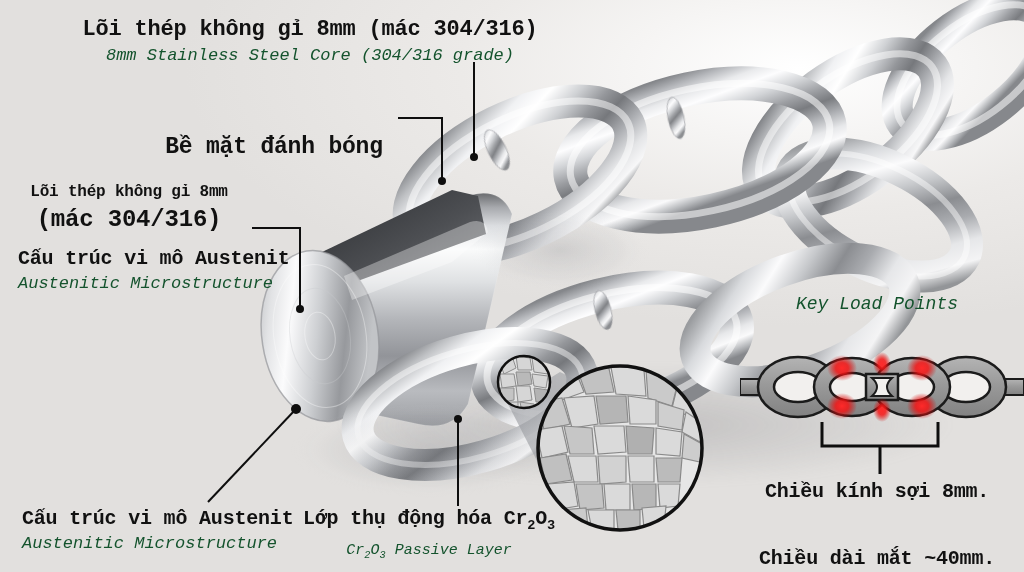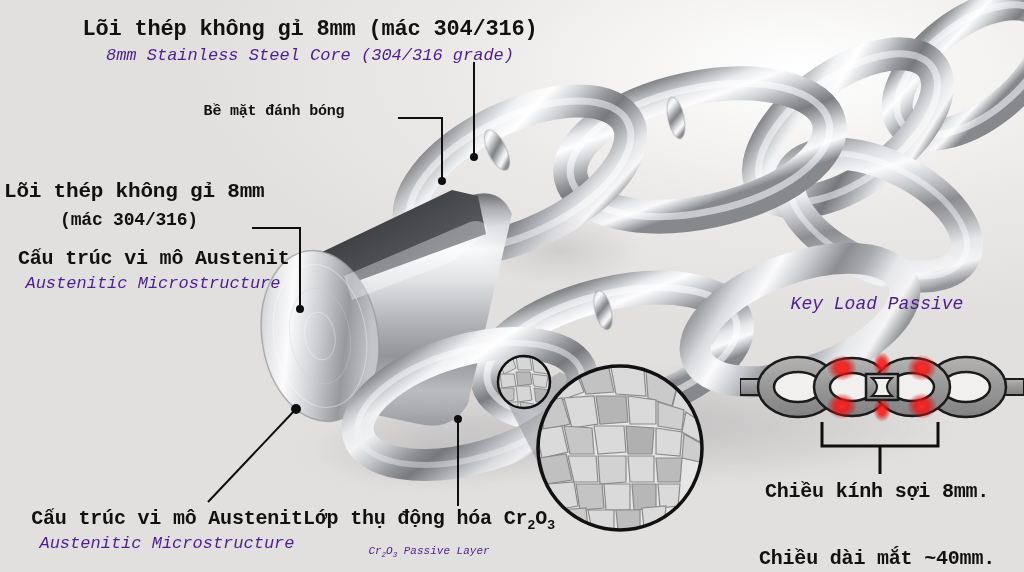--- a/index.html
+++ b/index.html
@@ -36,24 +36,24 @@
   
   .label{ position:absolute; color:#111; }
   .vi{
     font-weight:bold;
     letter-spacing:-.2px;
     white-space:nowrap;
   }
   .en{
     font-style:italic;
     white-space:nowrap;
-    color:#4c1d95;
+    color:#14532d;
   }
   .t-center{text-align:center;}
-  .t-left{text-align:center;}
+  .t-left{text-align:left;}
 
   
   .leaders{position:absolute; inset:0; pointer-events:none;}
 
   
   .schematic{position:absolute;}
 </style>
 </head>
 <body>
 
@@ -354,45 +354,45 @@
       <path d="M 70 28 L 70 56" fill="none" stroke="#0e0e0e" stroke-width="3"></path>
     </svg>
   </div>
 
   <div class="label t-center" style="left:60px; top:16px; width:500px;">
     <div class="vi" style="font-size:22px; line-height:28px;">Lõi thép không gỉ 8mm (mác 304/316)</div>
     <div class="en" style="font-size:17px; line-height:24px;">8mm Stainless Steel Core (304/316 grade)</div>
   </div>
 
   <div class="label t-center" style="left:150px; top:98px; width:248px;">
-    <div class="vi" style="font-size:15px; line-height:27px;">Bề mặt đánh bóng</div>
+    <div class="vi" style="font-size:23px; line-height:27px;margin-top:36px;">Bề mặt đánh bóng</div>
   </div>
 
   <div class="label t-center" style="left:4px; top:178px; width:250px;">
-    <div class="vi" style="font-size:21px; line-height:28px;">Lõi thép không gỉ 8mm</div>
-    <div class="vi" style="font-size:18px; line-height:28px;">(mác 304/316)</div>
+    <div class="vi" style="font-size:16px; line-height:28px;">Lõi thép không gỉ 8mm</div>
+    <div class="vi" style="font-size:24px; line-height:28px;">(mác 304/316)</div>
   </div>
 
   <div class="label t-left" style="left:18px; top:245px; width:270px;">
     <div class="vi" style="font-size:20px; line-height:27px;">Cấu trúc vi mô Austenit</div>
     <div class="en" style="font-size:17px; line-height:24px;">Austenitic Microstructure</div>
   </div>
 
   <div class="label t-left" style="left:22px; top:505px; width:290px;">
     <div class="vi" style="font-size:20px; line-height:27px;">Cấu trúc vi mô Austenit</div>
     <div class="en" style="font-size:17px; line-height:24px;">Austenitic Microstructure</div>
   </div>
 
   <div class="label t-center" style="left:294px; top:505px; width:270px;">
     <div class="vi" style="font-size:20px; line-height:27px;"><span>Lớp thụ động hóa Cr</span><sub style="font-size:.68em;">2</sub><span>O</span><sub style="font-size:.68em;">3</sub></div>
-    <div class="en" style="font-size:11px; line-height:24px;"><span>Cr</span><sub style="font-size:.68em;">2</sub><span>O</span><sub style="font-size:.68em;">3</sub><span> Passive Layer</span></div>
+    <div class="en" style="font-size:15px; line-height:24px;"><span>Cr</span><sub style="font-size:.68em;">2</sub><span>O</span><sub style="font-size:.68em;">3</sub><span> Passive Layer</span></div>
   </div>
 
   <div class="label t-center" style="left:730px; top:292px; width:294px;">
-    <div class="en" style="font-size:18px; line-height:24px;">Key Load Passive</div>
+    <div class="en" style="font-size:18px; line-height:24px;">Key Load Points</div>
   </div>
 
   <div class="label t-center" style="left:730px; top:478px; width:294px;">
     <div class="vi" style="font-size:20px; line-height:27px;">Chiều kính sợi 8mm.</div>
     <div class="vi" style="font-size:20px; line-height:27px;margin-top:40px;">Chiều dài mắt ~40mm.</div>
   </div>
 
 </div>
 
 </body></html>

